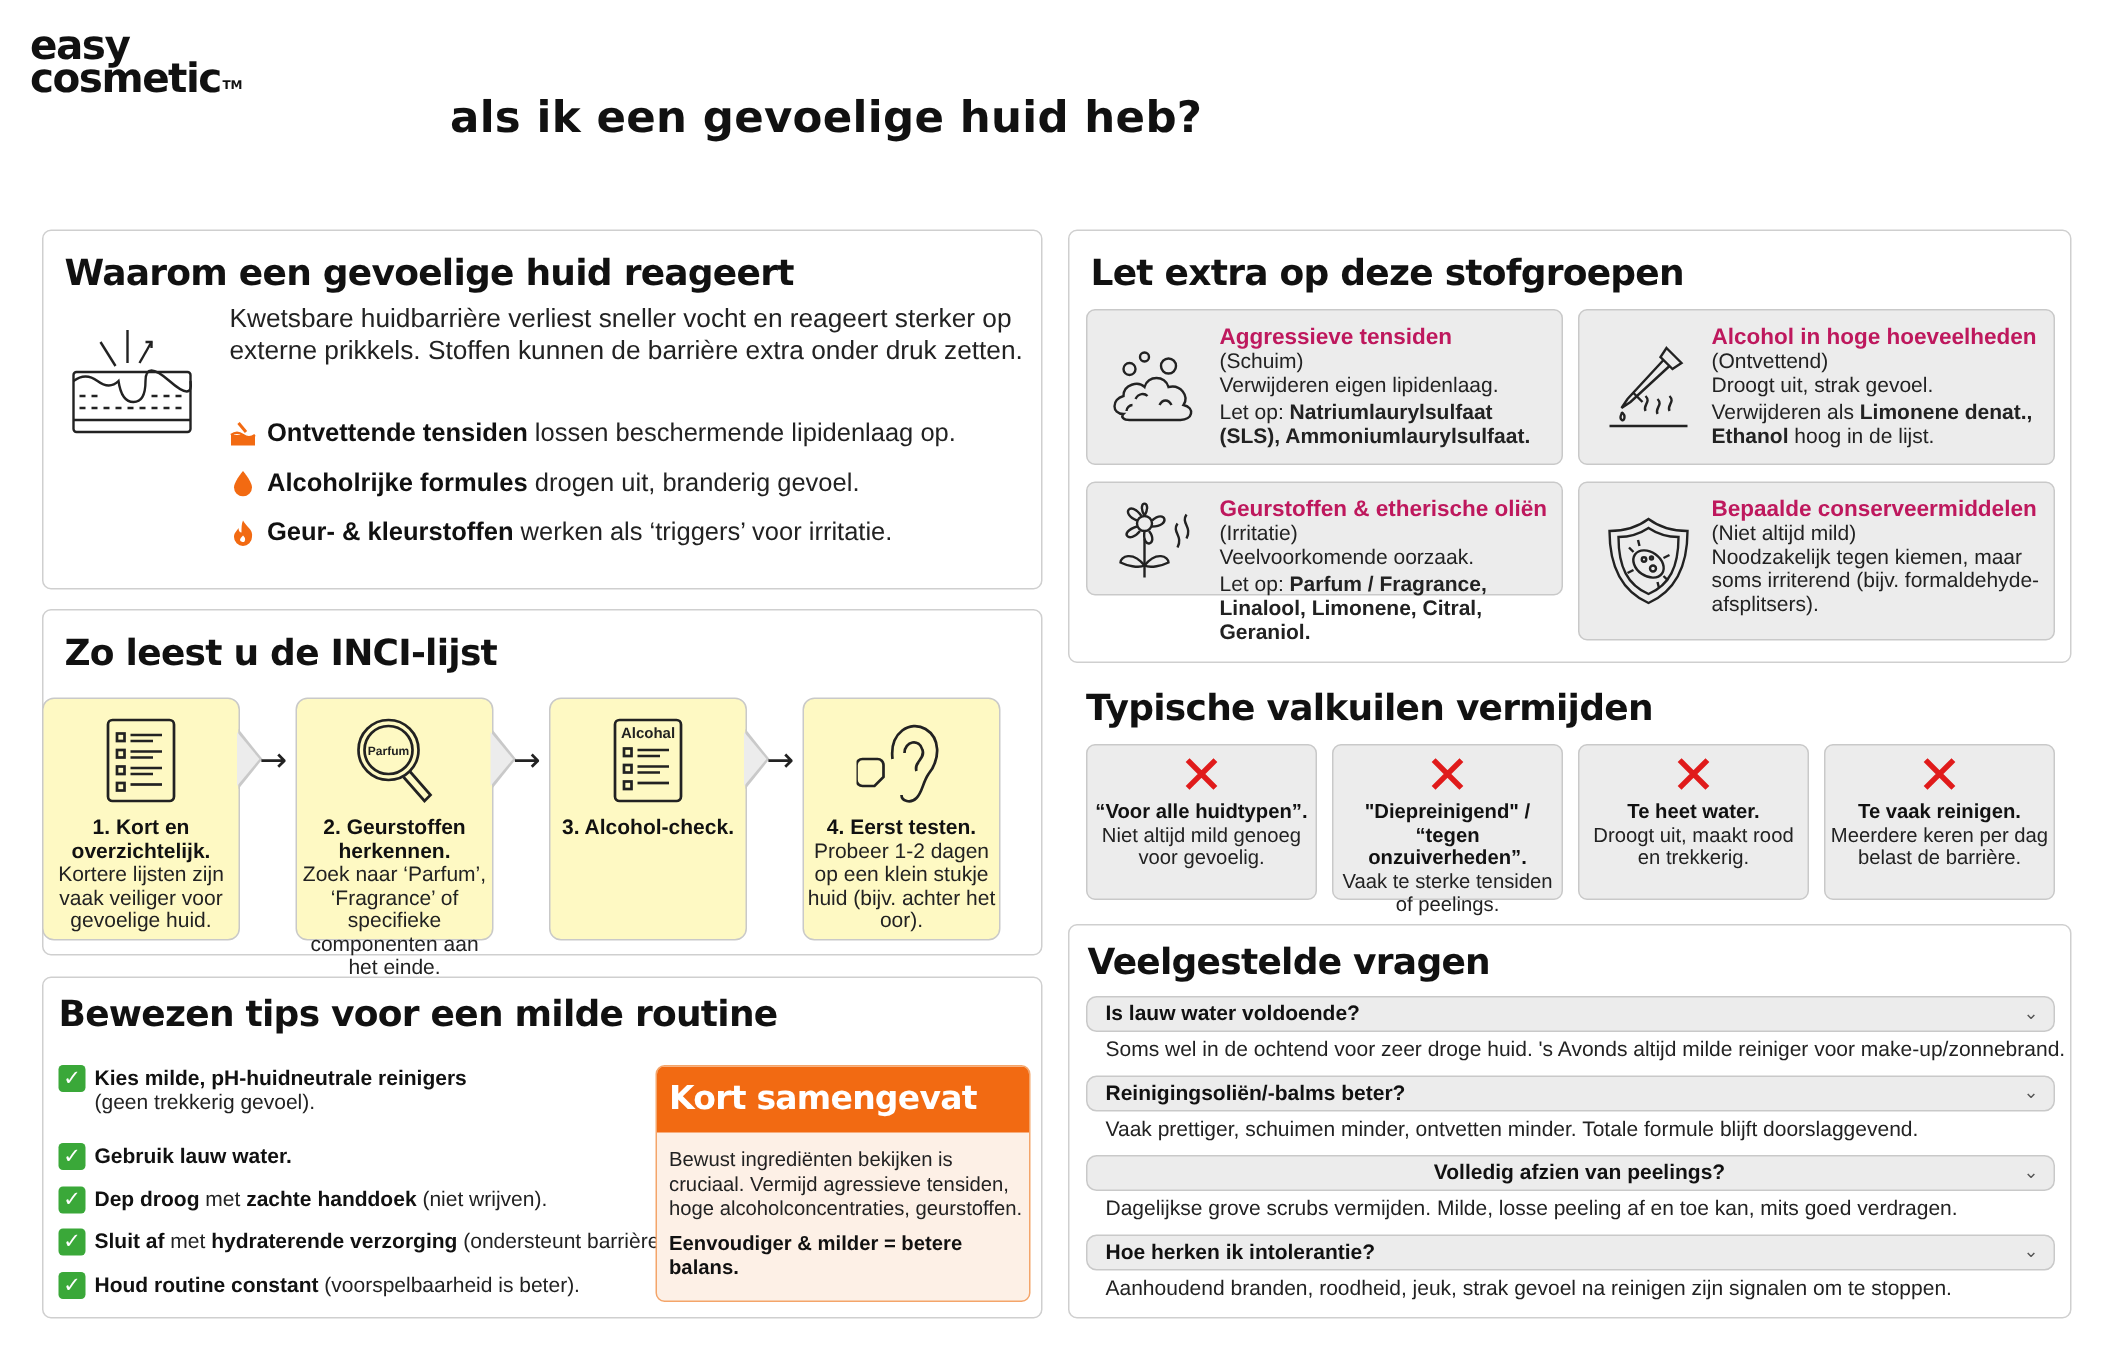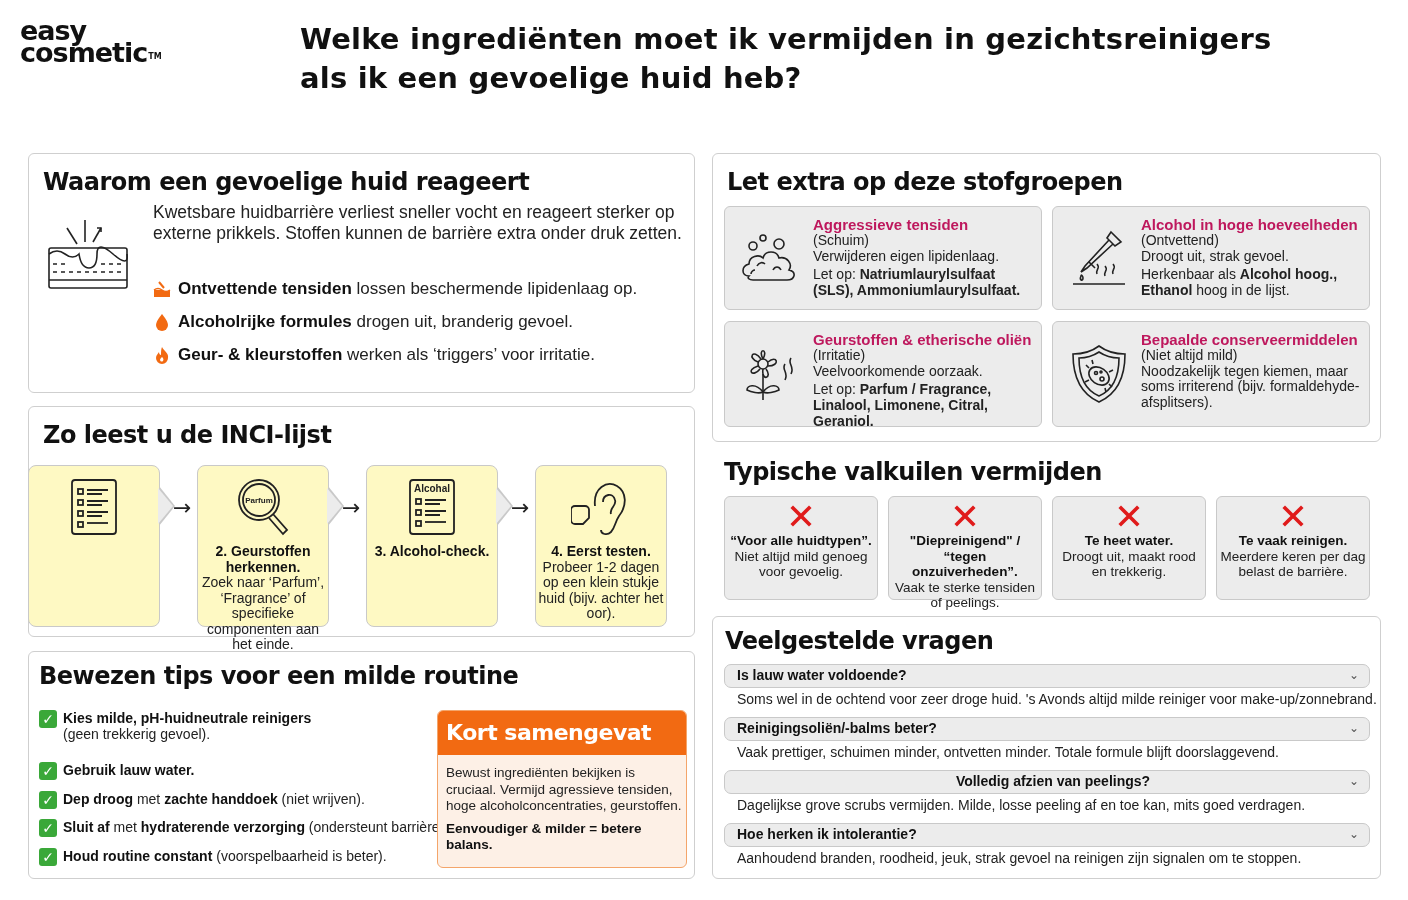--- a/index.html
+++ b/index.html
@@ -69,21 +69,21 @@
 </style>
 </head>
 <body>
 
 <div class="logo">
   <span class="l1">easy</span>
   <span class="l2"><span>cosmetic</span><span class="tm">TM</span></span>
 </div>
 
 <h1 class="main-title">
-  <span>Welke ingrediënten moet ik vermijden in gezichtsreinigers</span><br>
+  <br>
   <span>als ik een gevoelige huid heb?</span>
 </h1>
 
 <section class="panel" id="p-why">
   <h2 class="panel-title">Waarom een gevoelige huid reageert</h2>
   <svg class="skin-icon" viewBox="0 0 82 76" fill="none" stroke="#222" stroke-width="1.6">
     <path d="M20 12 L30 28"></path>
       <path d="M38 4 L38 26"></path>
       <path d="M46 26 L54 12"></path>
       <path d="M50 12 L54 12 L54 16"></path>
@@ -126,20 +126,21 @@
       <rect x="8" y="4" width="44" height="54" rx="3"></rect>
       <rect x="14" y="13" width="5" height="5"></rect>
         <path d="M23 14 H44 M23 18 H38"></path>
       <rect x="14" y="24" width="5" height="5"></rect>
         <path d="M23 25 H44 M23 29 H38"></path>
       <rect x="14" y="35" width="5" height="5"></rect>
         <path d="M23 36 H44 M23 40 H38"></path>
       <rect x="14" y="46" width="5" height="5"></rect>
         <path d="M23 47 H44"></path>
     </svg>
+    <div class="stxt"><b>1. Kort en overzichtelijk.</b><span>Kortere lijsten zijn vaak veiliger voor gevoelige huid.</span></div>
     <div class="notch"></div>
   </div>
   <span class="arrow" style="left:144px">→</span>
 
   <div class="step" style="left:168px">
     <svg class="sicon" viewBox="0 0 60 62" fill="none" stroke="#222" stroke-width="1.8">
       <circle cx="26" cy="24" r="20"></circle>
         <circle cx="26" cy="24" r="16"></circle>
       <path d="M40 38 L54 54 L50 58 L36 42"></path>
       <text x="26" y="27" font-size="8" font-weight="bold" text-anchor="middle" fill="#222" stroke="none" font-family="Liberation Sans, sans-serif">Parfum</text>
@@ -238,25 +239,25 @@
       <path d="M14 50 C12 54 16 56 16 52 C16 50 14 48 14 50Z"></path>
       <path d="M30 48 C28 44 34 42 30 38"></path>
         <path d="M38 50 C36 46 42 44 38 40"></path>
         <path d="M46 48 C44 44 50 42 46 38"></path>
       <path d="M6 58 H58"></path>
     </svg>
     <div class="gtxt">
       <span class="gt">Alcohol in hoge hoeveelheden</span>
       <span>(Ontvettend)</span><br>
       <span>Droogt uit, strak gevoel.</span><br>
-      <span style="display:block;margin-top:3px"><span>Herkenbaar als </span><b>Alcohol hoog., Ethanol</b><span> hoog in de lijst.</span></span>
-    </div>
-  </div>
-
-  <div class="gcard" style="left:11px;top:167px;height:106px">
+      <span style="display:block;margin-top:3px"><span>Verwijderen als </span><b>Limonene denat., Ethanol</b><span> hoog in de lijst.</span></span>
+    </div>
+  </div>
+
+  <div class="gcard" style="left:11px;top:167px;height:76px">
     <svg class="gicon" viewBox="0 0 64 64" fill="none" stroke="#222" stroke-width="1.6">
       <circle cx="24" cy="22" r="5"></circle>
       <path d="M24 17 C18 6 30 6 24 17"></path>
         <path d="M29 20 C38 12 42 24 29 24"></path>
         <path d="M27 27 C34 36 22 40 24 27"></path>
         <path d="M21 27 C14 36 6 28 19 24"></path>
         <path d="M19 20 C8 16 14 6 22 17"></path>
       <path d="M24 32 V58"></path>
       <path d="M24 50 C16 40 8 44 8 48 C12 50 20 52 24 50"></path>
         <path d="M24 50 C32 40 40 44 40 48 C36 50 28 52 24 50"></path>

